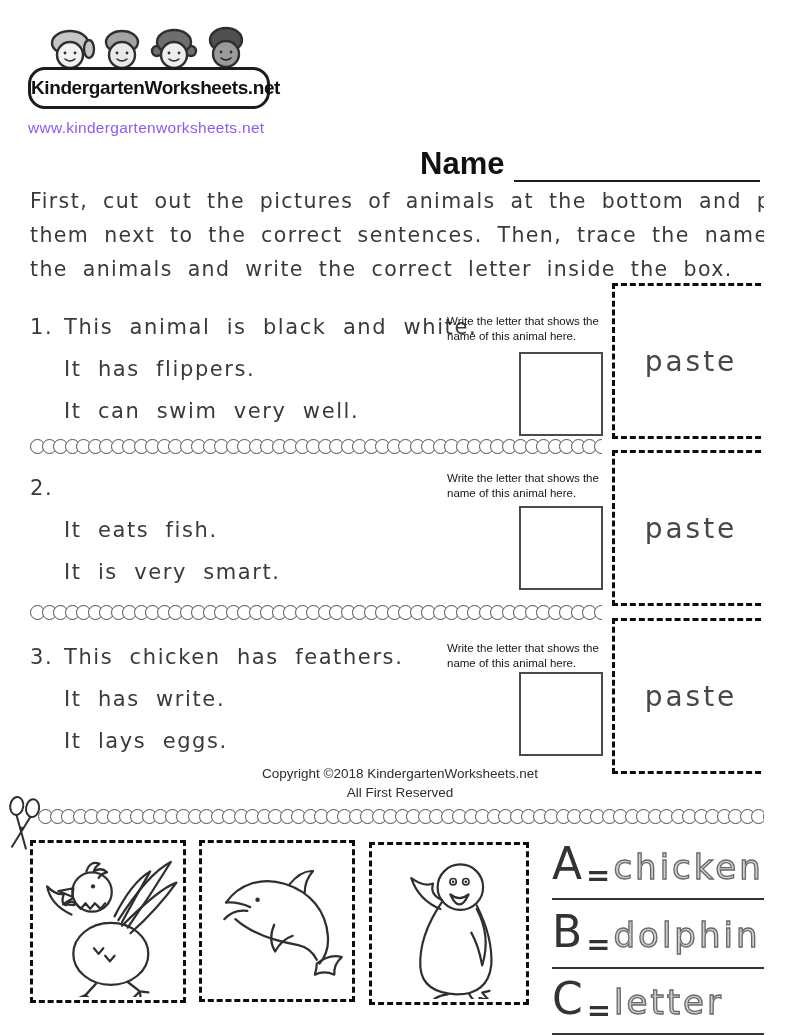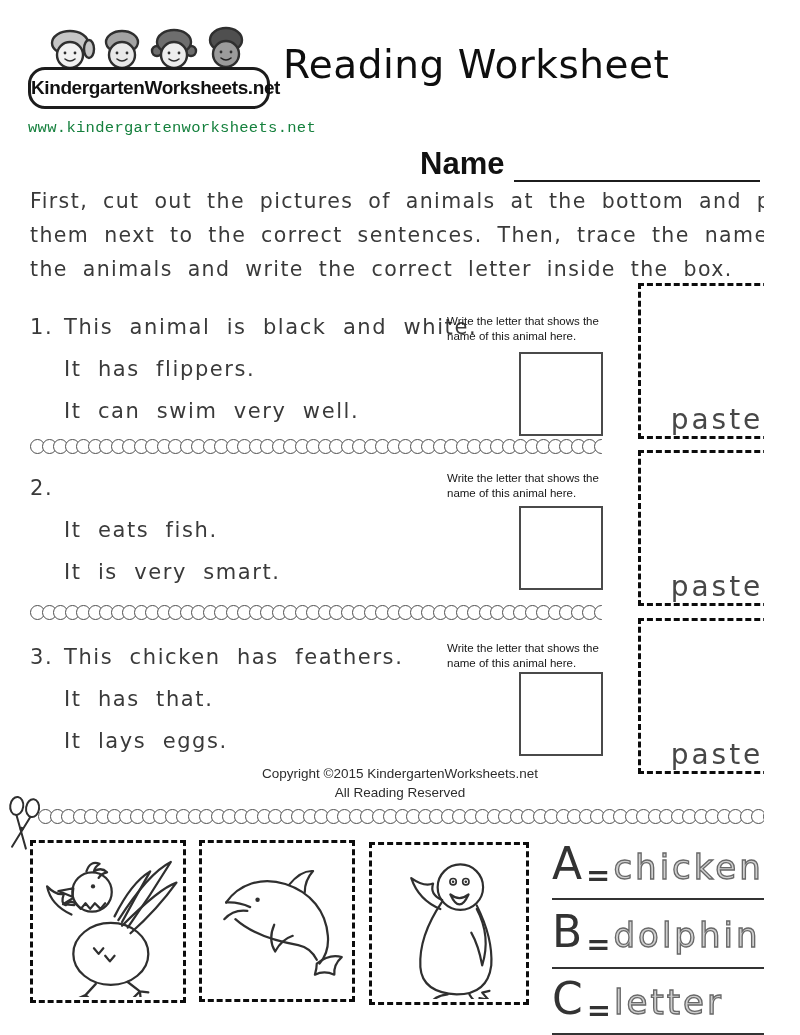--- a/index.html
+++ b/index.html
@@ -5,43 +5,43 @@
   html,body{margin:0;padding:0;background:#fff;}
   .page{position:relative;width:764px;height:1035px;background:#fff;overflow:hidden;
         font-family:"DejaVu Sans",sans-serif;color:#2a2a2a;}
 
   
   .logo{position:absolute;left:28px;top:22px;width:242px;}
   .logo svg{display:block;margin:0 0 -7px 14px;}
   .logo-banner{position:relative;border:3px solid #1c1c1c;border-radius:17px;background:#fff;
         height:36px;line-height:36px;text-align:center;font-family:"Liberation Sans",sans-serif;
         font-weight:bold;font-size:19px;letter-spacing:-0.4px;color:#111;}
-  .site-url{margin-top:10px;font-family:Liberation Mono, monospace;font-size:15.5px;
-        color:#15803d;letter-spacing:.3px;}
+  .site-url{margin-top:10px;font-family:Liberation Sans, sans-serif;font-size:15.5px;
+        color:#8b5cf6;letter-spacing:.3px;}
 
   
   .title{position:absolute;left:283px;top:42px;font-size:39px;letter-spacing:.5px;color:#0e0e0e;}
   .name-row{position:absolute;left:420px;top:146px;display:flex;align-items:center;}
   .name-label{font-family:"Liberation Sans",sans-serif;font-size:31px;font-weight:600;color:#111;}
   .name-line{display:inline-block;width:246px;border-bottom:2.5px solid #1c1c1c;height:34px;margin-left:10px;}
 
   
   .instructions{position:absolute;left:30px;top:184px;font-size:20.5px;letter-spacing:1.4px;
         word-spacing:7px;color:#3a3a3a;line-height:34px;white-space:nowrap;}
 
   
   .q{position:absolute;left:30px;font-size:21px;letter-spacing:1.6px;word-spacing:8px;color:#3a3a3a;}
   .q .l{height:42px;display:flex;align-items:center;}
   .q .num{width:34px;flex:none;}
   .q .ind{padding-left:34px;}
   .hint{position:absolute;left:447px;width:156px;font-family:"Liberation Sans",sans-serif;
         font-size:11.5px;line-height:15px;color:#161616;}
   .writebox{position:absolute;left:519px;width:80px;height:80px;border:2px solid #4a4a4a;background:#fff;}
-  .pastebox{position:absolute;left:638px;width:152px;height:150px;border:3px dashed #0c0c0c;
-        display:flex;align-items:flex-end;justify-content:center;}
+  .pastebox{position:absolute;left:612px;width:152px;height:150px;border:3px dashed #0c0c0c;
+        display:flex;align-items:center;justify-content:center;}
   .paste-word{font-size:28px;letter-spacing:3px;color:#474747;}
 
   
   .chain{position:absolute;height:18px;display:flex;align-items:center;overflow:hidden;}
   .chain i{display:block;width:13px;height:13px;border:1.6px solid #4f4f4f;border-radius:50%;
         margin-right:-3.5px;flex:none;background:#fff;}
 
   
   .copyright{position:absolute;left:0;top:764px;width:800px;text-align:center;
         font-family:"Liberation Sans",sans-serif;font-size:13.5px;line-height:19px;color:#2d2d2d;}
@@ -96,21 +96,20 @@
       <circle class="fill" cx="179" cy="30" r="1.4"></circle>
         <circle class="fill" cx="189" cy="30" r="1.4"></circle>
       <path d="M179 36 q5 4 10 0" style="stroke-width:1.6;stroke:#222"></path>
     </svg>
     <div class="logo-banner">
       <span>KindergartenWorksheets.net</span>
     </div>
     <div class="site-url">www.kindergartenworksheets.net</div>
   </div>
 
-  <div class="title">Reading Worksheet</div>
   <div class="name-row">
     <span class="name-label">Name</span>
     <span class="name-line"></span>
   </div>
 
   <div class="instructions">
     <div>First, cut out the pictures of animals at the bottom and paste</div>
     <div>them next to the correct sentences. Then, trace the names of</div>
     <div>the animals and write the correct letter inside the box.</div>
   </div>
@@ -246,32 +245,32 @@
       <i></i>
       <i></i>
       <i></i>
     </div>
 
   <div class="q" style="top:636px">
     <div class="l">
         <span class="num">3.</span>
       <span>This chicken has feathers.</span>
       </div>
-    <div class="l ind">It has that.</div>
+    <div class="l ind">It has write.</div>
     <div class="l ind">It lays eggs.</div>
   </div>
   <div class="hint" style="top:641px">Write the letter that shows the name of this animal here.</div>
   <div class="writebox" style="top:672px"></div>
   <div class="pastebox" style="top:618px">
     <span class="paste-word">paste</span>
   </div>
 
   <div class="copyright">
-    <div>Copyright ©2015 KindergartenWorksheets.net</div>
-    <div>All Reading Reserved</div>
+    <div>Copyright ©2018 KindergartenWorksheets.net</div>
+    <div>All First Reserved</div>
   </div>
 
   <svg class="scissors" width="42" height="60" viewBox="0 0 42 60">
     <ellipse cx="12" cy="11" rx="6.5" ry="9" style="stroke-width:2"></ellipse>
     <ellipse cx="28" cy="11" rx="6.5" ry="9" style="stroke-width:2"></ellipse>
     <path d="M13 20 L27 52" style="stroke-width:2"></path>
     <path d="M27 20 L13 52" style="stroke-width:2"></path>
     <circle class="fill" cx="20" cy="33" r="2"></circle>
   </svg>
   <div class="chain" style="left:38px;top:807px;width:732px">

